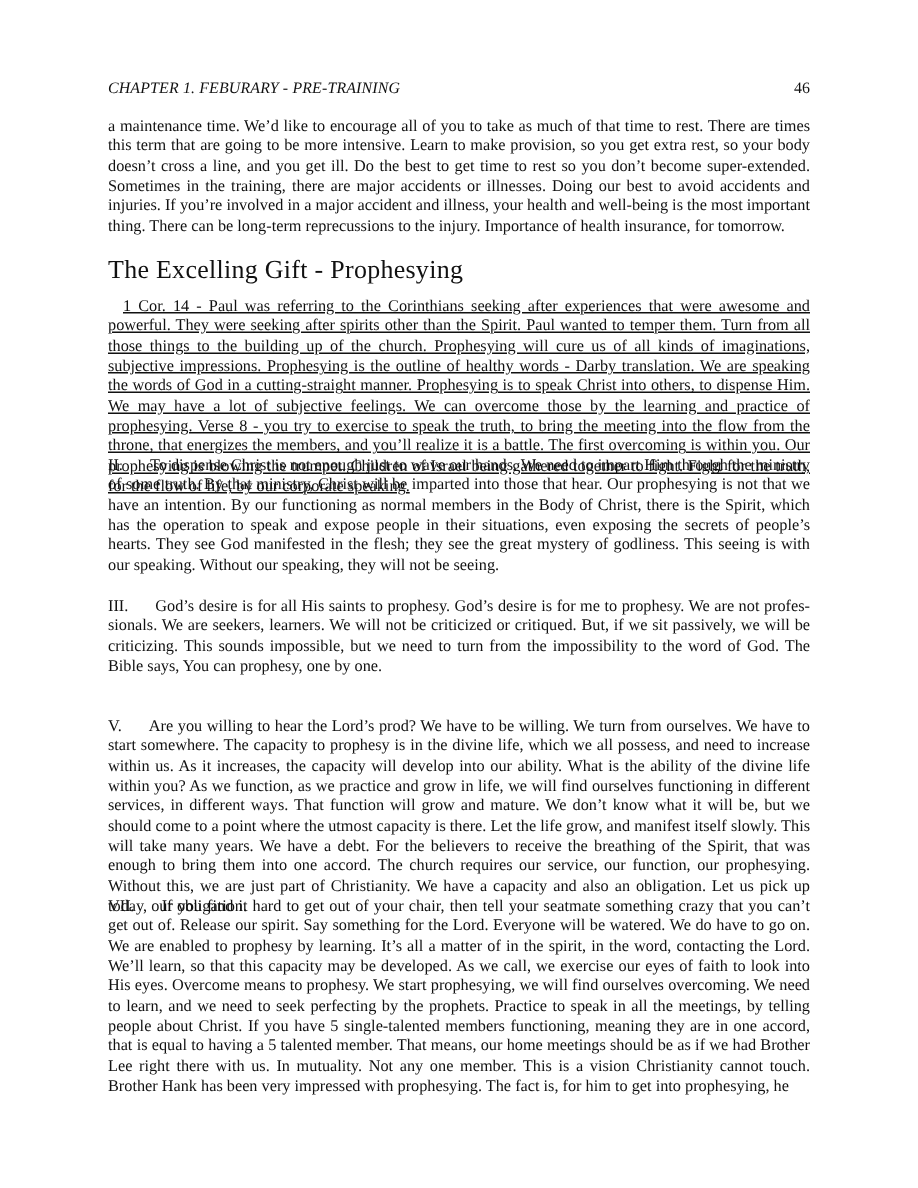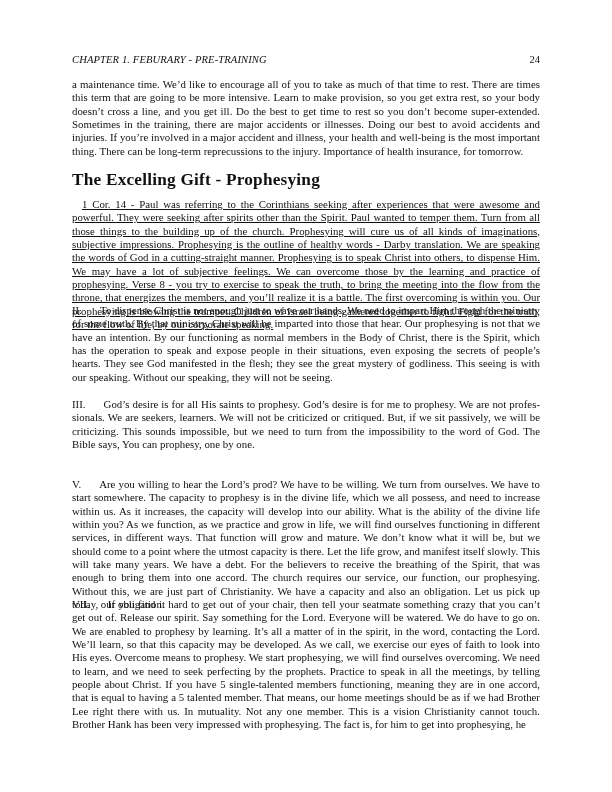--- a/index.html
+++ b/index.html
@@ -8,30 +8,30 @@
   .page { position: absolute; left: 0; top: 12px; width: 582px; height: 792px; }
   .running-head { position: absolute; left: 72px; top: 42px; width: 468px; height: 14px;
                   font-family: "Liberation Serif", serif; font-style: italic; font-size: 10.6px; }
   .running-head .chap { position: absolute; left: 0; top: 0; letter-spacing: 0.1px; }
   .running-head .num { position: absolute; right: 0; top: 0; font-style: normal; }
   .p { position: absolute; left: 72px; width: 468px; font-family: "Liberation Serif", serif;
        font-size: 10.85px; line-height: 13.35px; text-align: justify; hyphens: manual; }
   .p .lead { font-weight: normal; margin-right: 18px; }
   .indent { text-indent: 10px; text-decoration: underline; }
   .section-title { position: absolute; left: 72px; top: 158px; font-family: "Liberation Serif", serif;
-                   font-weight: bold; font-size: 17.3px; letter-spacing: 0.2px; }
+                   font-weight: normal; font-size: 17.3px; letter-spacing: 0.2px; }
 </style>
 </head>
 <body>
 
 <div class="page">
 
   <div class="running-head">
     <span class="chap">CHAPTER 1.  FEBURARY - PRE-TRAINING</span>
-    <span class="num">24</span>
+    <span class="num">46</span>
   </div>
 
   <div class="p" style="top:66px;">a maintenance time. We’d like to encourage all of you to take as much of that time to rest. There are times this term that are going to be more intensive. Learn to make provision, so you get extra rest, so your body doesn’t cross a line, and you get ill. Do the best to get time to rest so you don’t become super-extended. Sometimes in the training, there are major accidents or illnesses. Doing our best to avoid accidents and injuries. If you’re involved in a major accident and illness, your health and well-being is the most important thing. There can be long-term reprecussions to the injury. Importance of health insurance, for tomorrow.</div>
 
   <div class="section-title">The Excelling Gift - Prophesying</div>
 
   <div class="p indent" style="top:186px;">1 Cor. 14 - Paul was referring to the Corinthians seeking after experiences that were awesome and powerful. They were seeking after spirits other than the Spirit. Paul wanted to temper them. Turn from all those things to the building up of the church. Prophesying will cure us of all kinds of imaginations, subjective impressions. Prophesying is the outline of healthy words - Darby translation. We are speaking the words of God in a cutting-straight manner. Prophesying is to speak Christ into others, to dispense Him. We may have a lot of subjective feelings. We can overcome those by the learning and practice of prophesying. Verse 8 - you try to exercise to speak the truth, to bring the meeting into the flow from the throne, that energizes the members, and you’ll realize it is a battle. The first overcoming is within you. Our prophesying is blowing the trumpet. Children of Israel being gathered together to fight. Fight for the truth, for the flow of life, by our corporate speaking.</div>
 
   <div class="p" style="top:292px;">
     <span class="lead">II.</span><span>To dispense Christ is not enough just to wave our hands. We need to impart Him through the ministry of some truth. By that ministry, Christ will be imparted into those that hear. Our prophesying is not that we have an intention. By our functioning as normal members in the Body of Christ, there is the Spirit, which has the operation to speak and expose people in their situations, even exposing the secrets of people’s hearts. They see God manifested in the flesh; they see the great mystery of godliness. This seeing is with our speaking. Without our speaking, they will not be seeing.</span>

